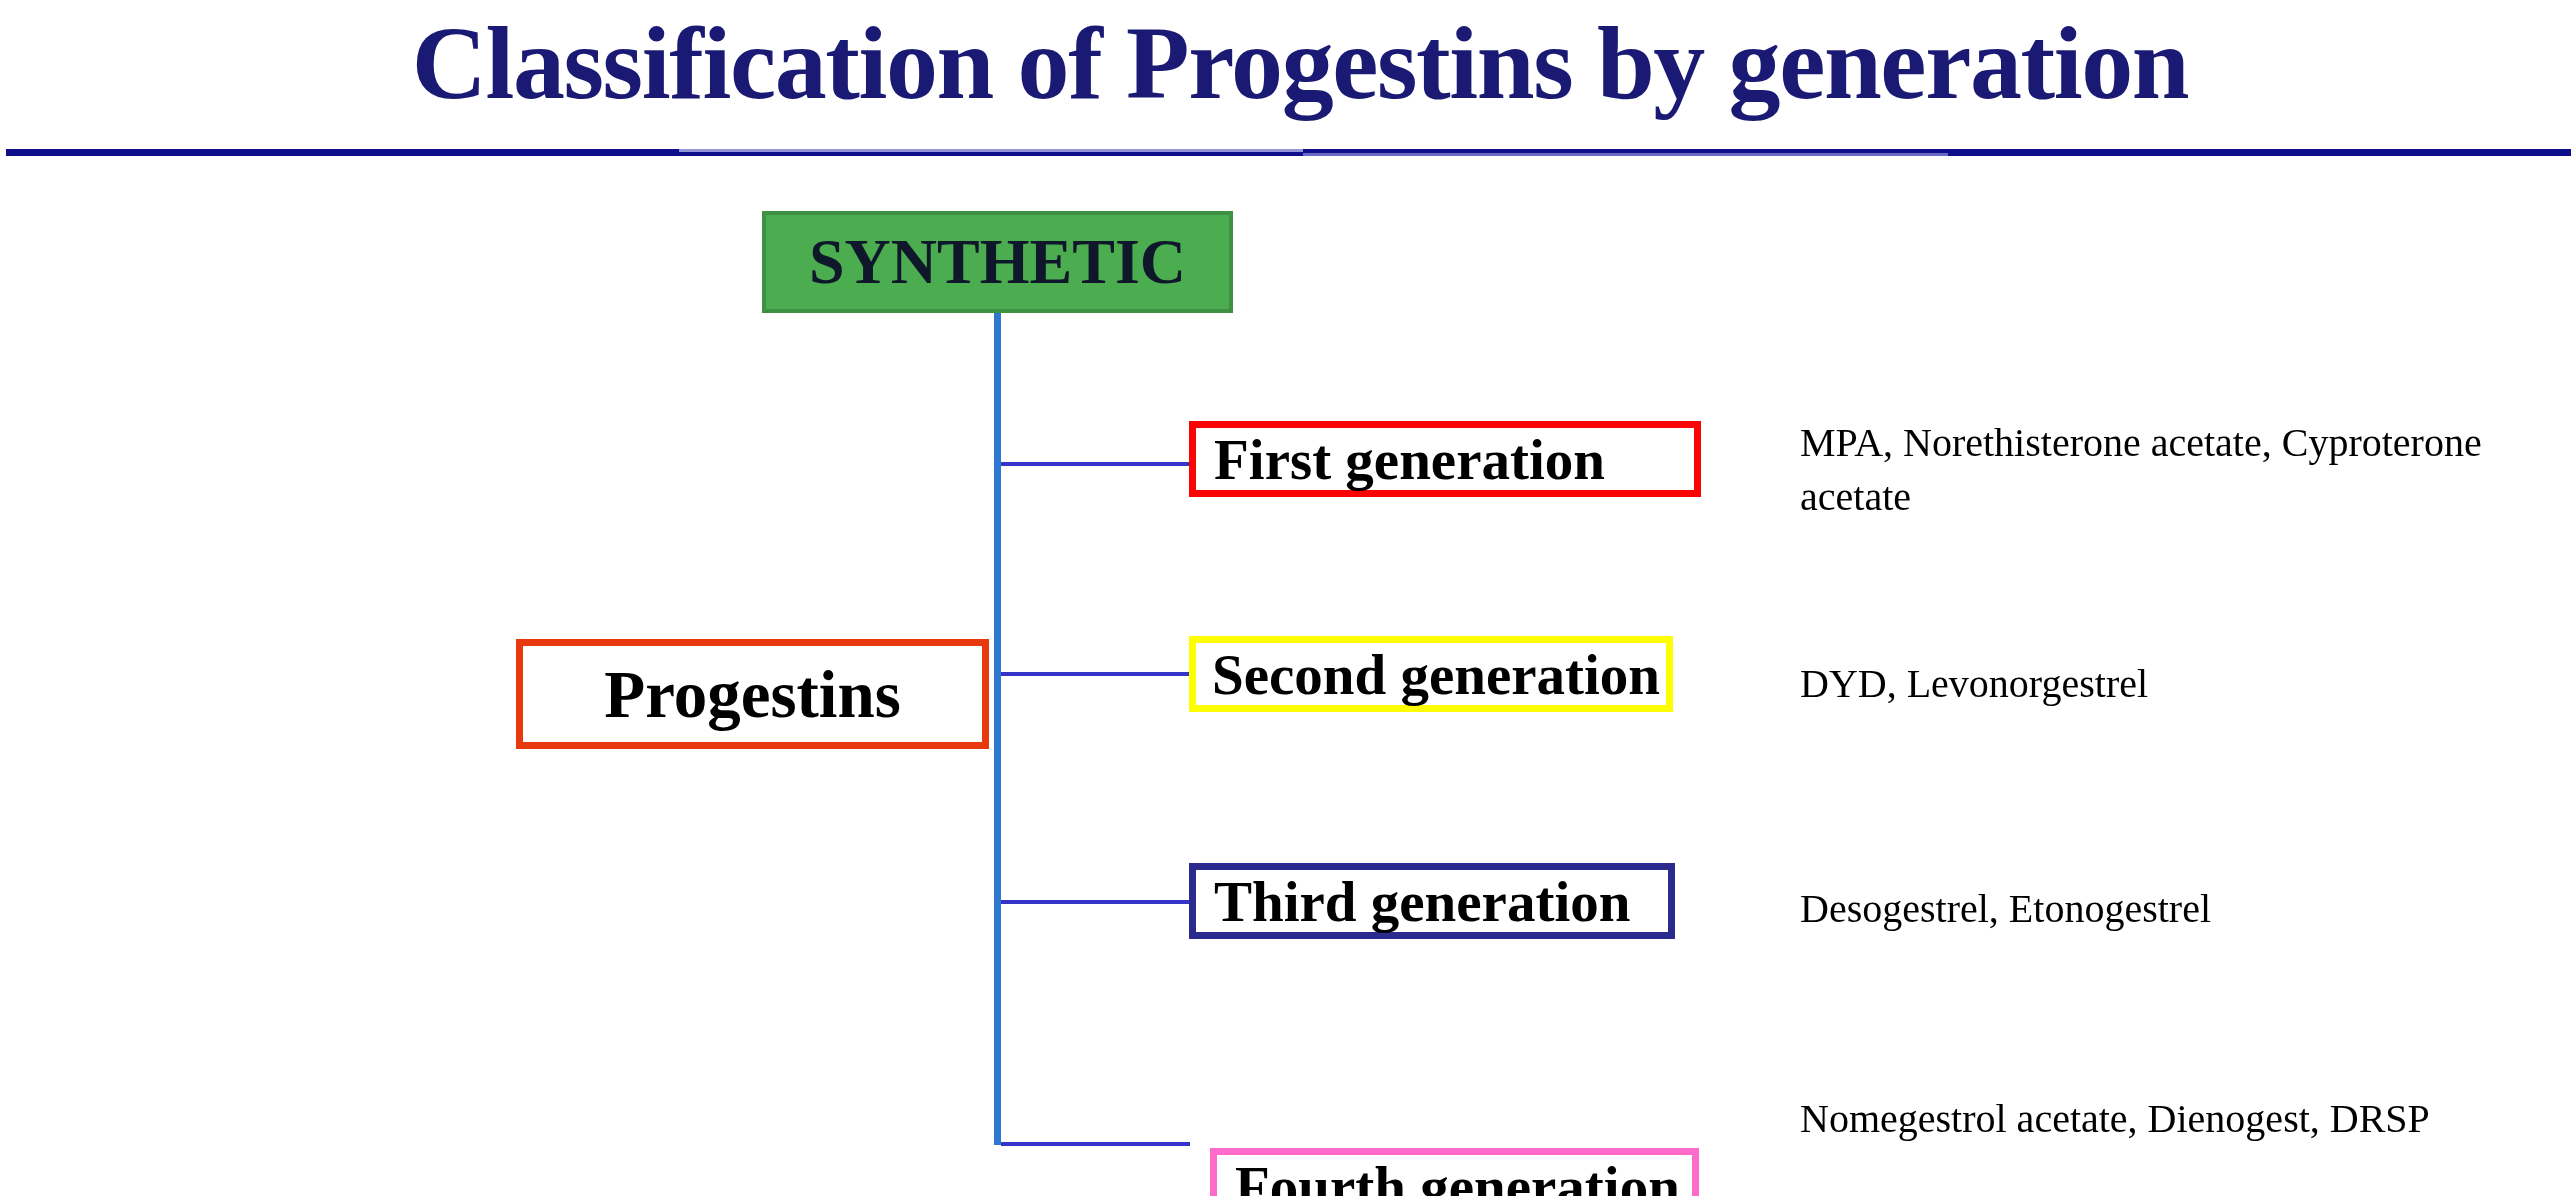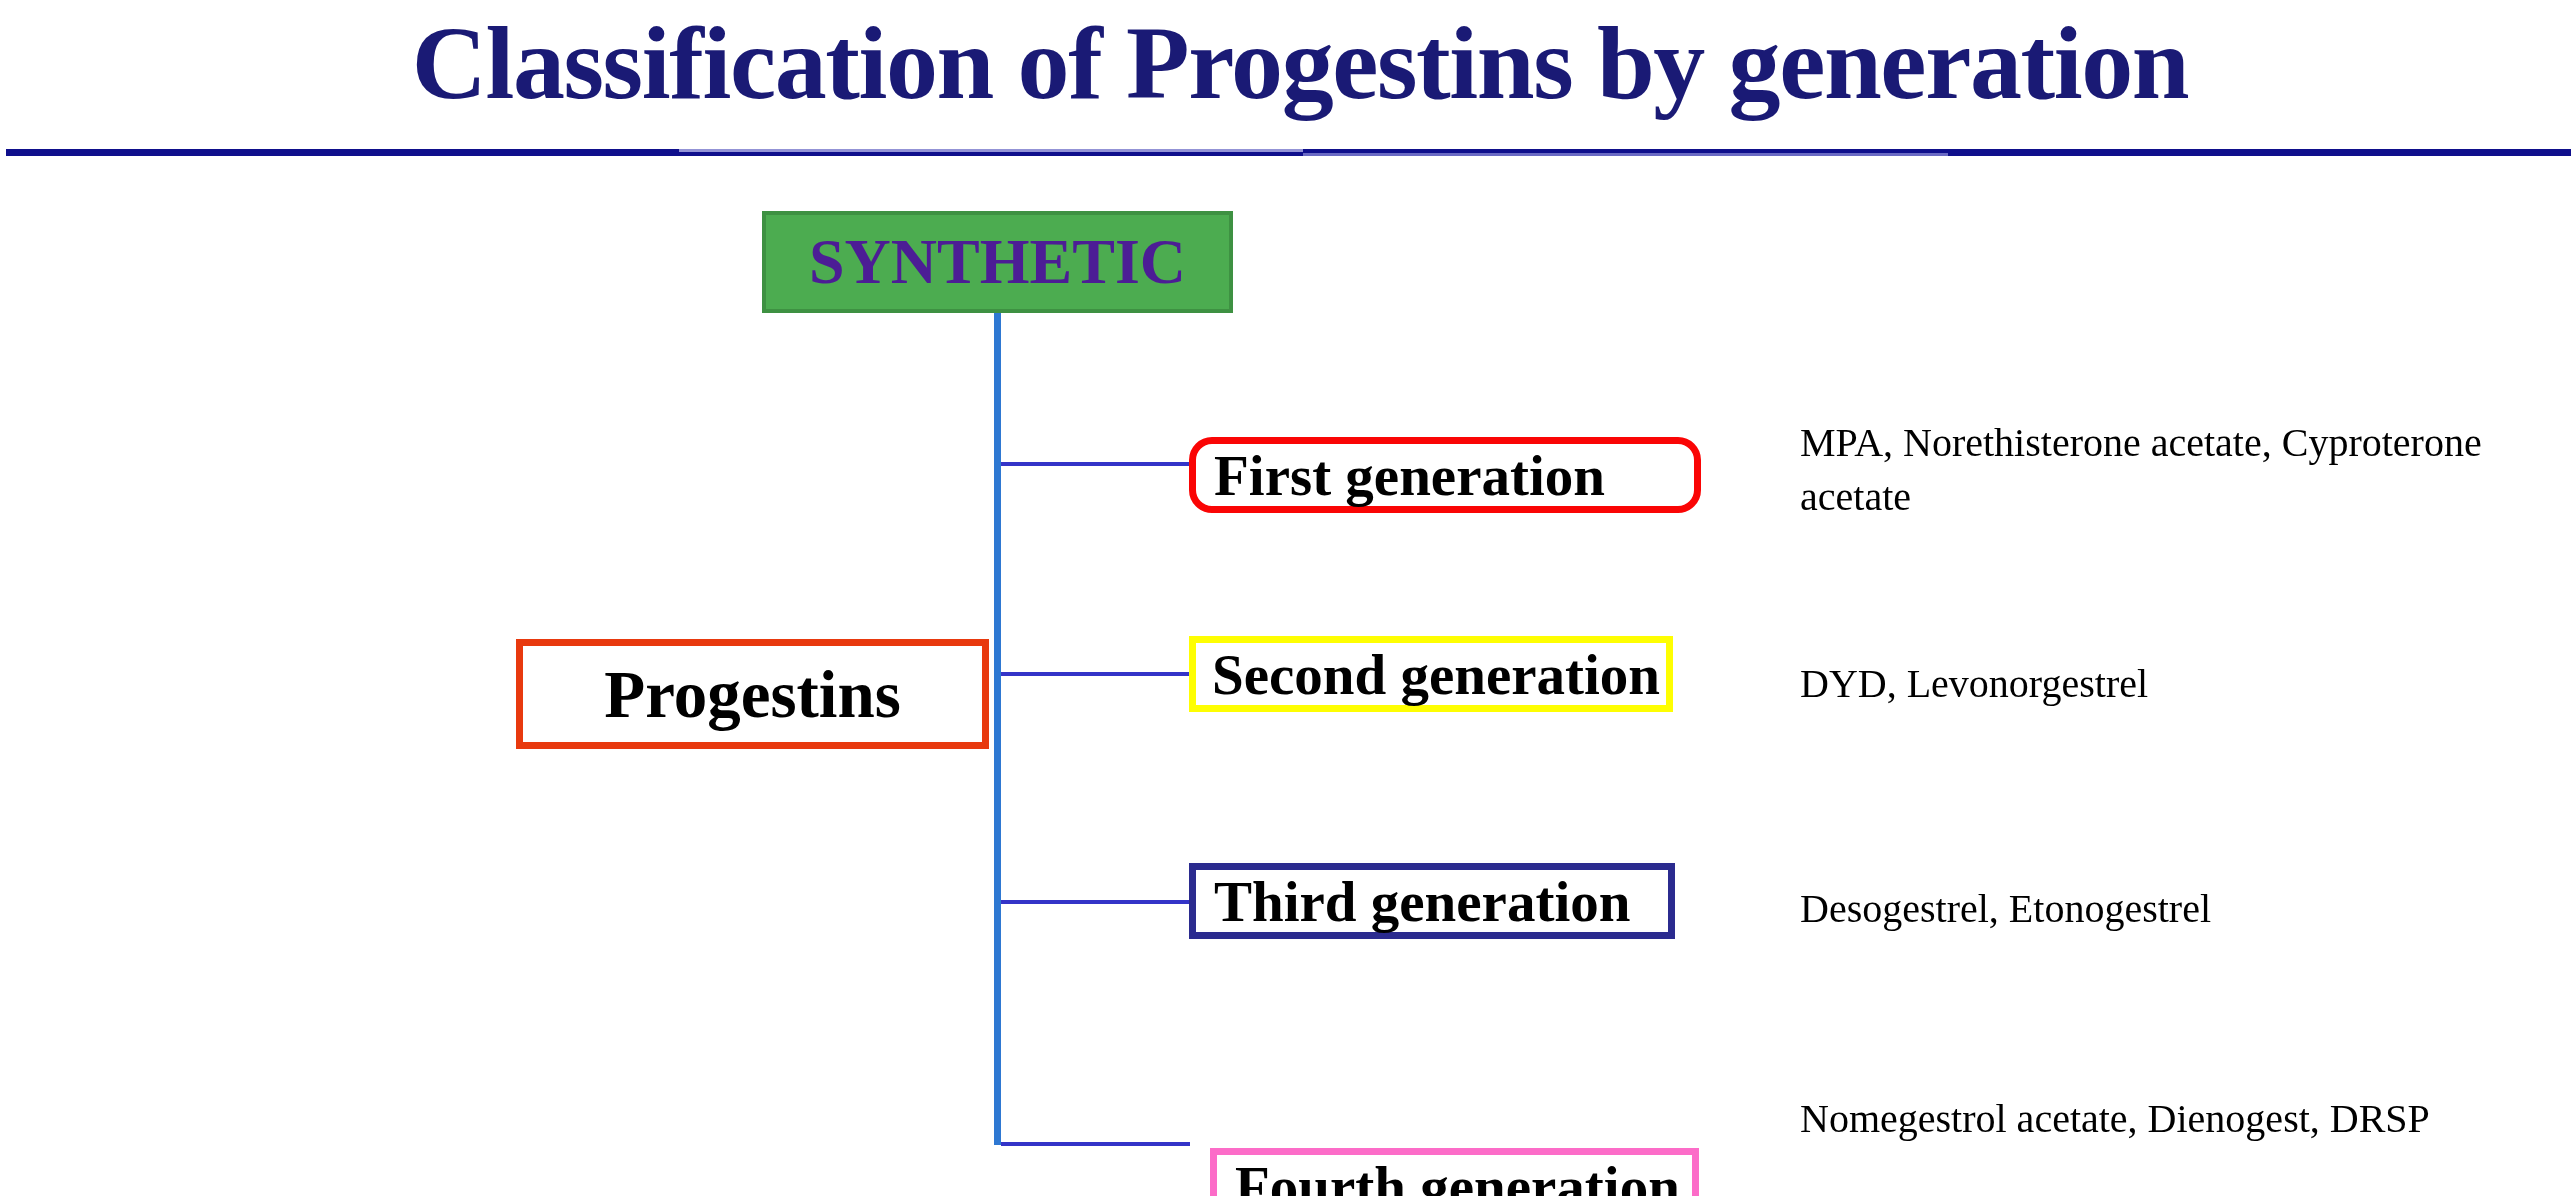--- a/index.html
+++ b/index.html
@@ -59,21 +59,21 @@
     left: 762px;
     top: 211px;
     width: 463px;
     height: 94px;
     border: 4.2px solid;
     display: flex;
     align-items: center;
     justify-content: center;
     font-size: 64px;
     font-weight: bold;
-    color: #4c1d95;
+    color: #0f172a;
   }
 
   
   .trunk {
     position: absolute;
     left: 994px;
     top: 313px;
     width: 7px;
     height: 832px;
   }
@@ -113,21 +113,21 @@
     border: 7px solid;
     background: #ffffff;
     display: flex;
     align-items: center;
     padding-left: 18px;
     font-size: 57px;
     font-weight: bold;
     color: #000000;
     white-space: nowrap;
   }
-  .gen-box.g1 { top: 437px;  width: 480px; border-radius: 23px; }
+  .gen-box.g1 { top: 421px;  width: 480px; }
   .gen-box.g2 { top: 636px;  width: 454px; }
   .gen-box.g3 { top: 863px; width: 454px; }
   .gen-box.g4 { top: 1148px; width: 457px; margin-left: 21px; }
 
   
   .drugs {
     position: absolute;
     left: 1800px;
     width: 714px;
     font-size: 40px;

